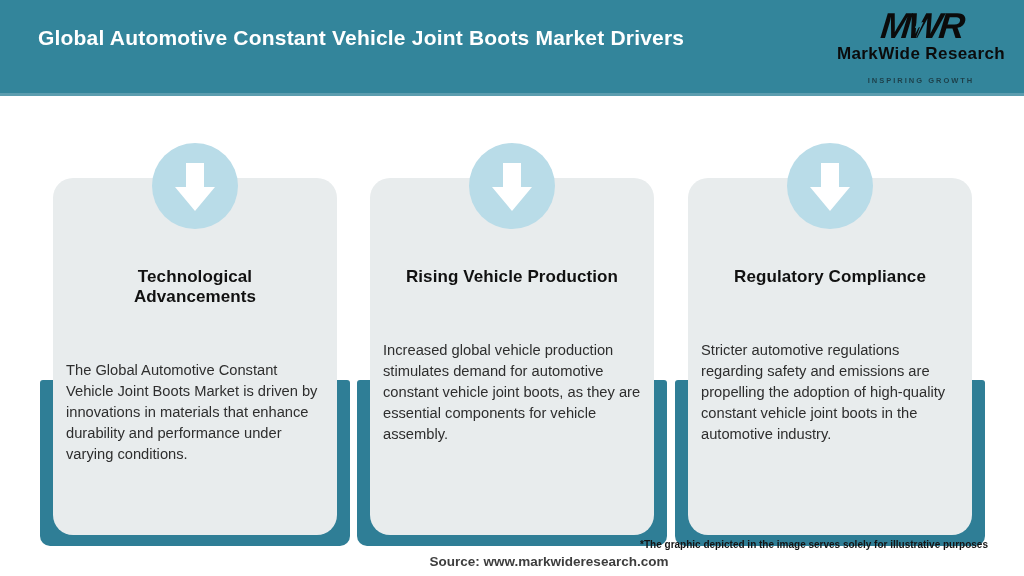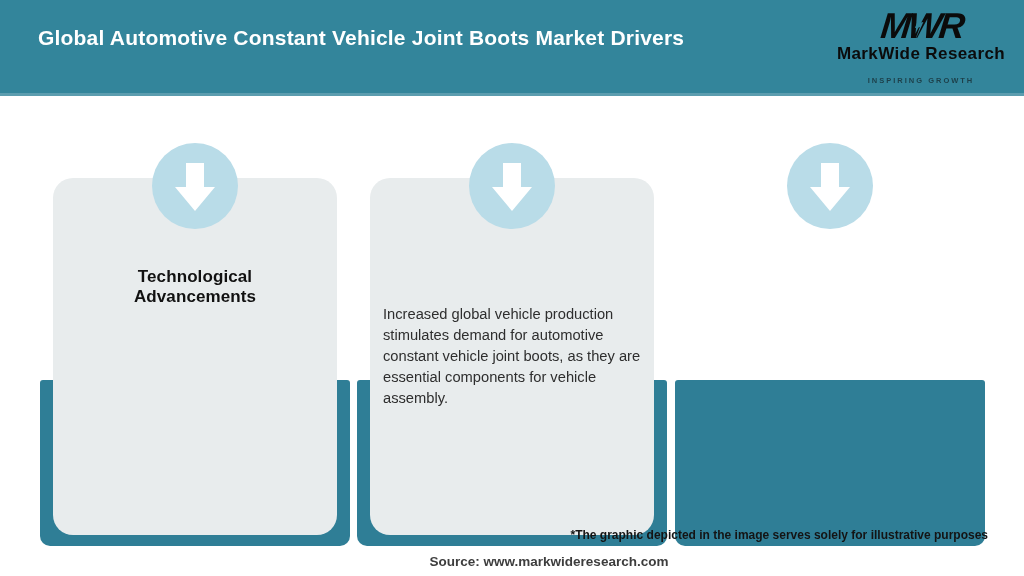--- a/index.html
+++ b/index.html
@@ -70,22 +70,22 @@
     margin:53px 0 0 0;
     font-size:14.7px;line-height:21px;color:#2e2e2e;
   }
 
   
   .source-text{
     position:absolute;left:16px;top:554px;width:1024px;text-align:center;
     font-size:13.5px;font-weight:700;color:#3d3d3d;padding-left:21px;
   }
   .disclaimer-text{
-    position:absolute;right:36px;top:528px;
-    font-size:12px;font-weight:600;color:#141414;
+    position:absolute;right:36px;top:539px;
+    font-size:10px;font-weight:600;color:#141414;
   }
 </style>
 </head>
 <body>
 
 <div class="stage">
 
   <div class="header">
     <h1 class="page-title">Global Automotive Constant Vehicle Joint Boots Market Drivers</h1>
 
@@ -98,42 +98,48 @@
       </div>
       <div class="logo-name">MarkWide Research</div>
       <div class="logo-tagline">INSPIRING GROWTH</div>
     </div>
   </div>
 
   <div class="card-wrap c1">
     <div class="underlay"></div>
     <div class="card">
       <h2 class="card-title">Technological Advancements</h2>
+      <p class="card-desc">The Global Automotive Constant Vehicle Joint Boots Market is driven by innovations in materials that enhance durability and performance under varying conditions.</p>
     </div>
     <div class="circle">
       <svg width="44" height="54" viewBox="0 0 44 54">
         <path d="M13 4 H31 V28 H42 L22 52 L2 28 H13 Z" fill="#ffffff"></path>
       </svg>
     </div>
   </div>
 
   <div class="card-wrap c2">
     <div class="underlay"></div>
     <div class="card">
+      <h2 class="card-title">Rising Vehicle Production</h2>
       <p class="card-desc">Increased global vehicle production stimulates demand for automotive constant vehicle joint boots, as they are essential components for vehicle assembly.</p>
     </div>
     <div class="circle">
       <svg width="44" height="54" viewBox="0 0 44 54">
         <path d="M13 4 H31 V28 H42 L22 52 L2 28 H13 Z" fill="#ffffff"></path>
       </svg>
     </div>
   </div>
 
   <div class="card-wrap c3">
     <div class="underlay"></div>
+    <div class="card">
+      <h2 class="card-title">Regulatory Compliance</h2>
+      <p class="card-desc">Stricter automotive regulations regarding safety and emissions are propelling the adoption of high-quality constant vehicle joint boots in the automotive industry.</p>
+    </div>
     <div class="circle">
       <svg width="44" height="54" viewBox="0 0 44 54">
         <path d="M13 4 H31 V28 H42 L22 52 L2 28 H13 Z" fill="#ffffff"></path>
       </svg>
     </div>
   </div>
 
   <div class="source-text">Source: www.markwideresearch.com</div>
   <div class="disclaimer-text">*The graphic depicted in the image serves solely for illustrative purposes</div>
 

